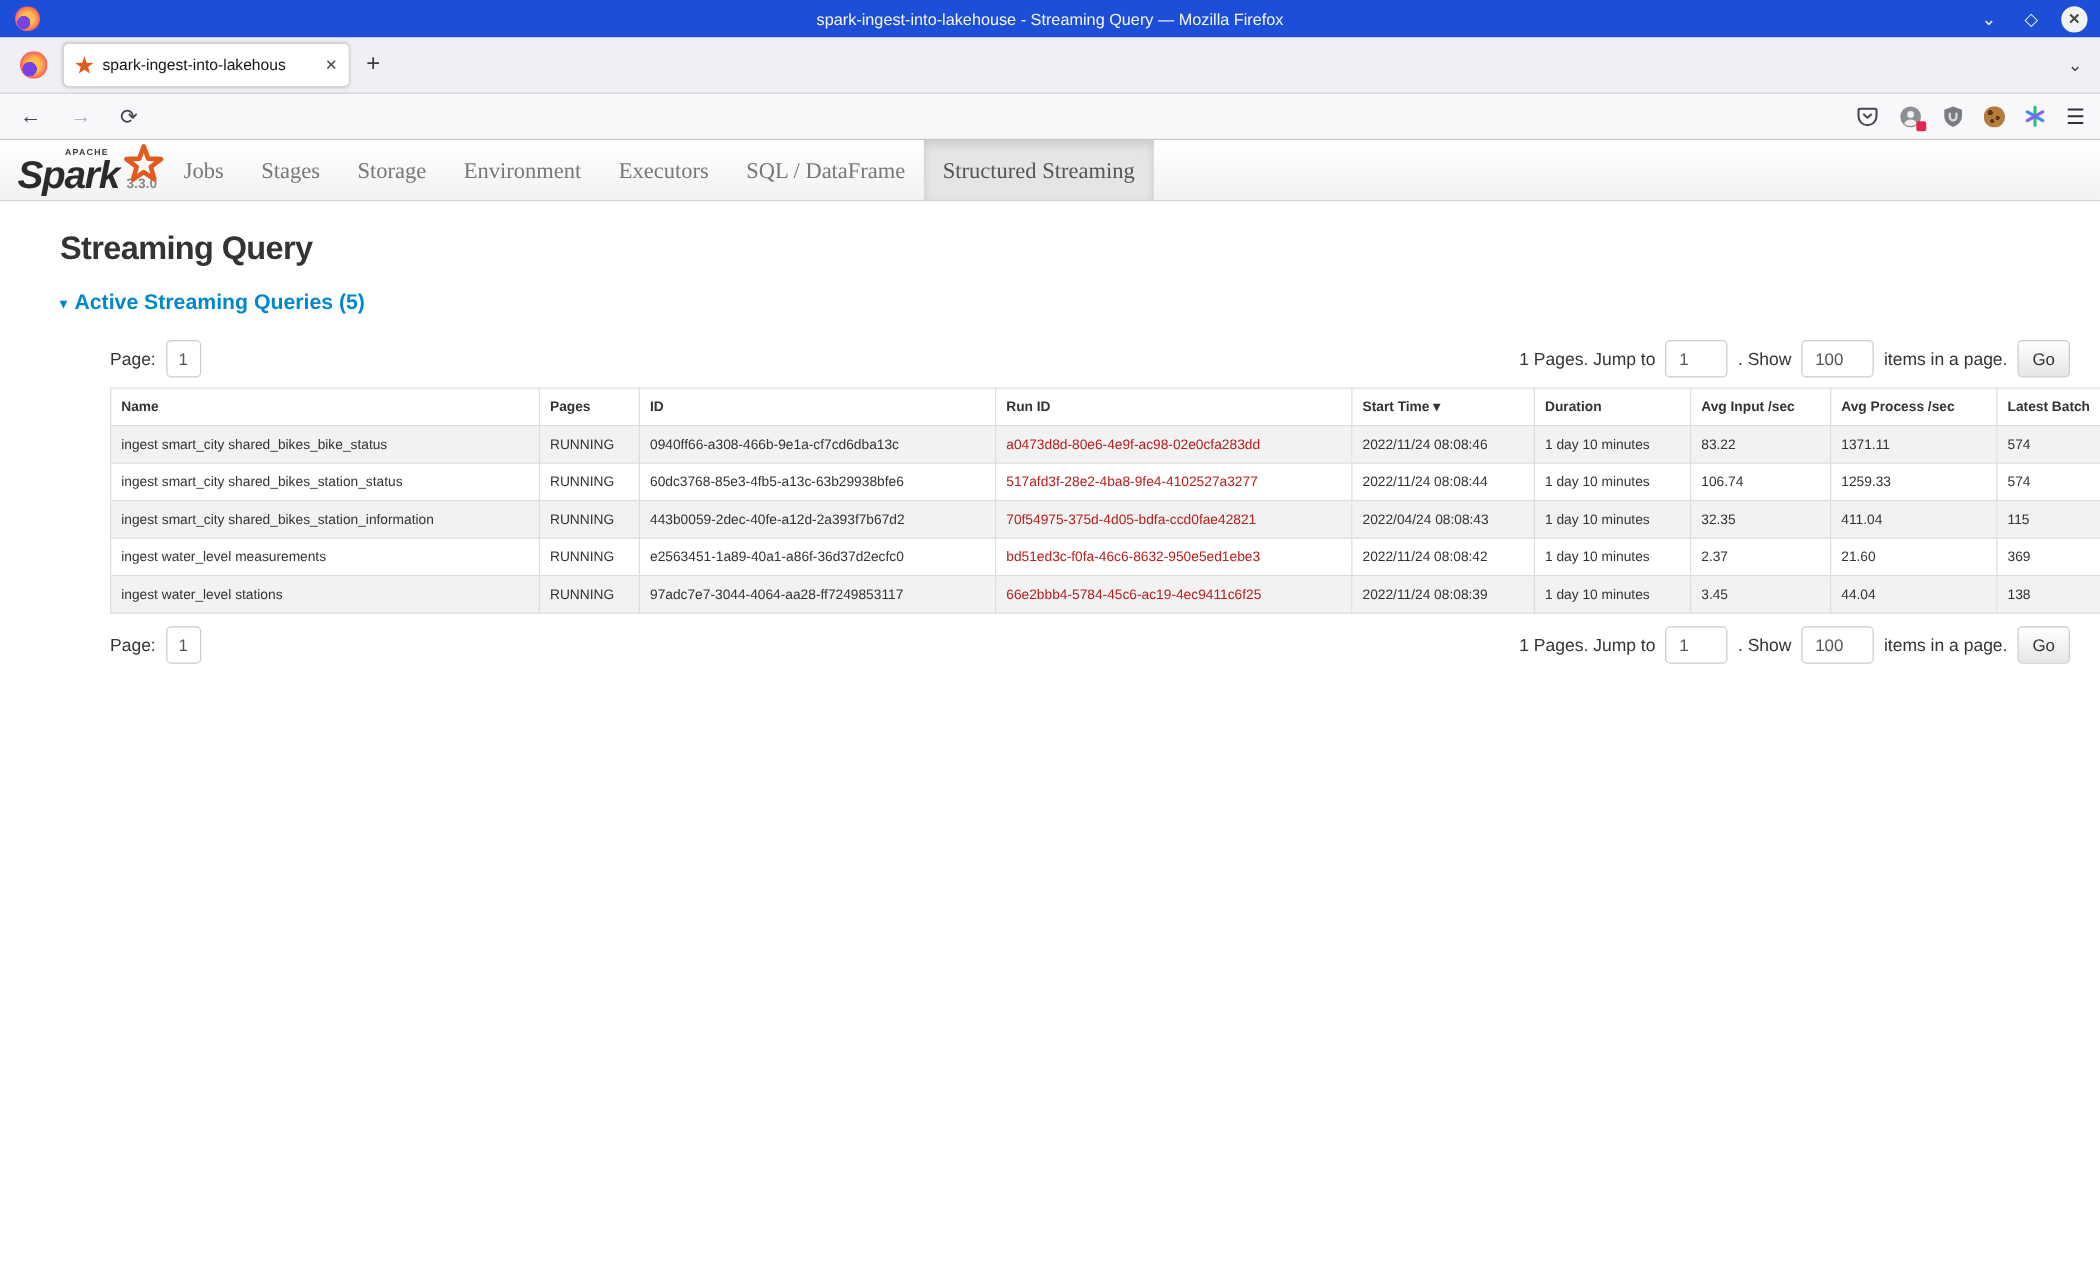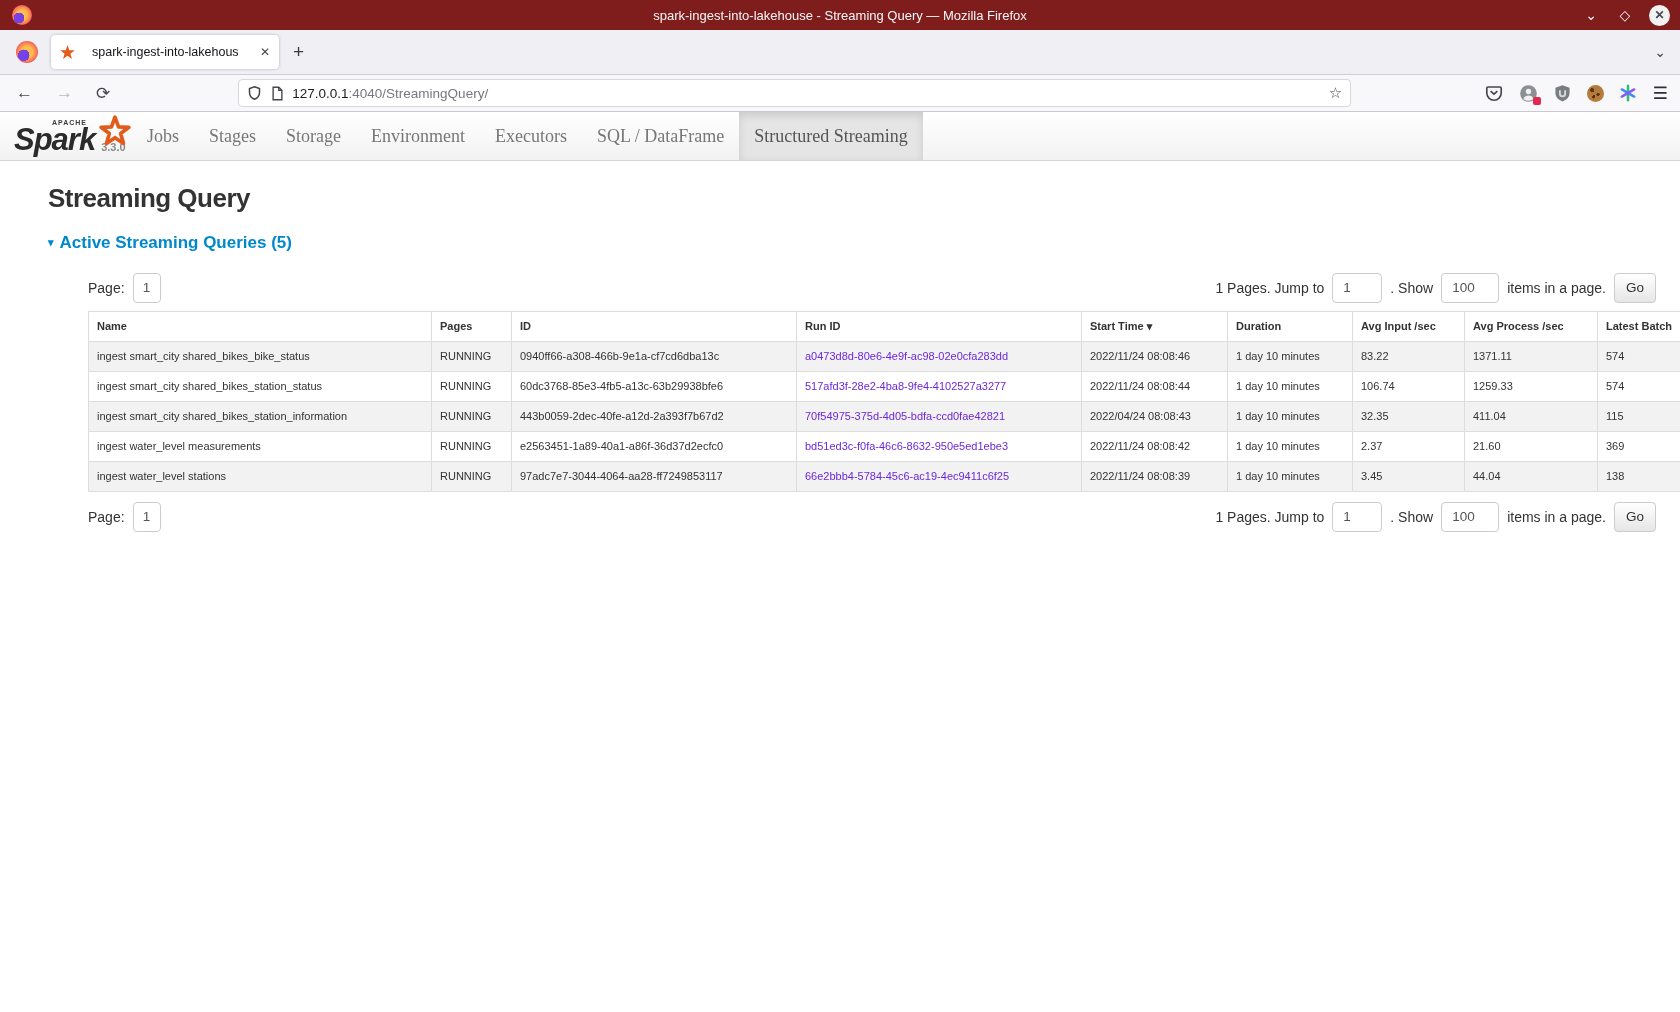--- a/index.html
+++ b/index.html
@@ -1,31 +1,31 @@
 <!DOCTYPE html>
 <html><head>
 <meta charset="utf-8">
 <style>
   * { box-sizing: border-box; margin: 0; padding: 0; }
   html,body { width:1680px; height:1012px; background:#fff; font-family:"Liberation Sans", sans-serif; overflow:hidden; }
 
   
-  .titlebar { height:30px; background:#7f1d1d; display:flex; align-items:center; position:relative; color:#fff; }
+  .titlebar { height:30px; background:#1d4ed8; display:flex; align-items:center; position:relative; color:#fff; }
   .ff-logo { width:20px; height:20px; border-radius:50%; margin-left:12px;
              background: radial-gradient(circle at 35% 65%, #7542e5 0 28%, transparent 29%),
                          radial-gradient(circle at 50% 50%, #ffbd4f 0 35%, #ff8a50 55%, #e3466f 80%, #b5007f 100%); }
   .win-title { position:absolute; left:50%; transform:translateX(-50%); font-size:13px; color:#f5f6f7; white-space:nowrap; }
   .win-controls { margin-left:auto; display:flex; align-items:center; gap:14px; padding-right:10px; }
   .win-btn { color:#eceff1; font-size:14px; line-height:20px; width:20px; text-align:center; cursor:default; }
   .win-close { width:21px; height:21px; background:#f2f2f2; color:#41484c; border-radius:50%; font-size:12px; font-weight:bold; line-height:21px; }
 
   
   .tabstrip { height:45px; background:#f0f0f4; border-bottom:1px solid #cfcfd6; display:flex; align-items:center; position:relative; }
   .ff-logo-sm { width:22px; height:22px; margin:0 13px 0 16px; }
-  .tab { width:228px; height:34px; background:#fff; border-radius:4px; box-shadow:0 0 3px rgba(0,0,0,.28); display:flex; align-items:center; padding:0 9px; gap:17px; }
+  .tab { width:228px; height:34px; background:#fff; border-radius:4px; box-shadow:0 0 3px rgba(0,0,0,.28); display:flex; align-items:center; padding:0 9px; gap:7px; }
   .favicon-star { width:15px; height:15px; flex:0 0 auto; }
   .tab-title { font-size:12.5px; color:#15141a; white-space:nowrap; overflow:hidden; width:154px; }
   .tab-close { color:#45454d; font-size:12px; margin-left:auto; }
   .newtab-btn { font-size:19px; color:#3a3a42; margin-left:14px; }
   .tablist-btn { position:absolute; right:14px; color:#45454d; font-size:14px; }
 
   
   .toolbar { height:37px; background:#f8f8fa; border-bottom:1px solid #c9c9cf; display:flex; align-items:center; }
   .navbtns { display:flex; align-items:center; gap:23px; padding-left:16px; }
   .navbtn { font-size:17px; color:#45454d; }
@@ -70,21 +70,21 @@
   .pager-input { height:30px; border:1px solid #ccc; border-radius:4px; font-size:13.5px; color:#555; font-family:inherit; }
   .page-num { width:28px; text-align:center; }
   .jump-input { width:50px; padding-left:10px; }
   .show-input { width:58px; padding-left:10px; }
   .go-btn { height:30px; padding:0 11px; font-size:13.5px; color:#333; background:linear-gradient(#ffffff,#e6e6e6); border:1px solid #ccc; border-radius:4px; cursor:pointer; font-family:inherit; }
   table.sstable { width:100%; border-collapse:collapse; table-layout:fixed; font-size:11px; color:#333; }
   .sstable th, .sstable td { border:1px solid #ddd; padding:6px 8px; text-align:left; overflow:hidden; white-space:nowrap; }
   .sstable th { font-weight:bold; background:#fff; height:30px; }
   .sstable td { height:30px; }
   .sstable tr.odd td { background:#f2f2f2; }
-  .runid-link { color:#6d28d9; text-decoration:none; }
+  .runid-link { color:#b91c1c; text-decoration:none; }
   .bottom-pager { margin-top:10px; }
 </style>
 </head>
 <body>
 
 <div class="titlebar">
   <span class="ff-logo"></span>
   <span class="win-title">spark-ingest-into-lakehouse - Streaming Query — Mozilla Firefox</span>
   <div class="win-controls">
     <span class="win-btn">⌄</span>
@@ -104,31 +104,20 @@
   </div>
   <span class="newtab-btn">+</span>
   <span class="tablist-btn">⌄</span>
 </div>
 
 <div class="toolbar">
   <div class="navbtns">
     <span class="navbtn">←</span>
     <span class="navbtn disabled">→</span>
     <span class="navbtn">⟳</span>
-  </div>
-  <div class="urlbar">
-    <svg width="15" height="16" viewBox="0 0 24 24">
-        <path fill="none" stroke="#45454d" stroke-width="2.4" d="M12 2l8 3v6c0 5-3.5 9-8 11-4.5-2-8-6-8-11V5z"></path>
-      </svg>
-    <svg width="13" height="15" viewBox="0 0 20 24" style="margin-left:9px">
-        <path fill="none" stroke="#45454d" stroke-width="2.2" d="M3 2h9l5 5v15H3z"></path>
-        <path fill="none" stroke="#45454d" stroke-width="2.2" d="M12 2v5h5"></path>
-      </svg>
-    <span class="url-text"><span class="url-host">127.0.0.1</span><span class="url-path">:4040/StreamingQuery/</span></span>
-    <span class="url-star">☆</span>
   </div>
   <div class="toolbar-right">
     <span class="ext-icon">
       <svg width="18" height="18" viewBox="0 0 24 24">
           <path fill="none" stroke="#45454d" stroke-width="2.2" d="M4 4h16c1 0 1.6.7 1.6 1.6V12a9.6 9.6 0 0 1-19.2 0V5.6C2.4 4.7 3 4 4 4z"></path>
           <path fill="none" stroke="#45454d" stroke-width="2.2" d="M7.5 9.5l4.5 4 4.5-4"></path>
         </svg>
     </span>
     <span class="ext-icon account-badge">
       <svg width="19" height="19" viewBox="0 0 24 24">

